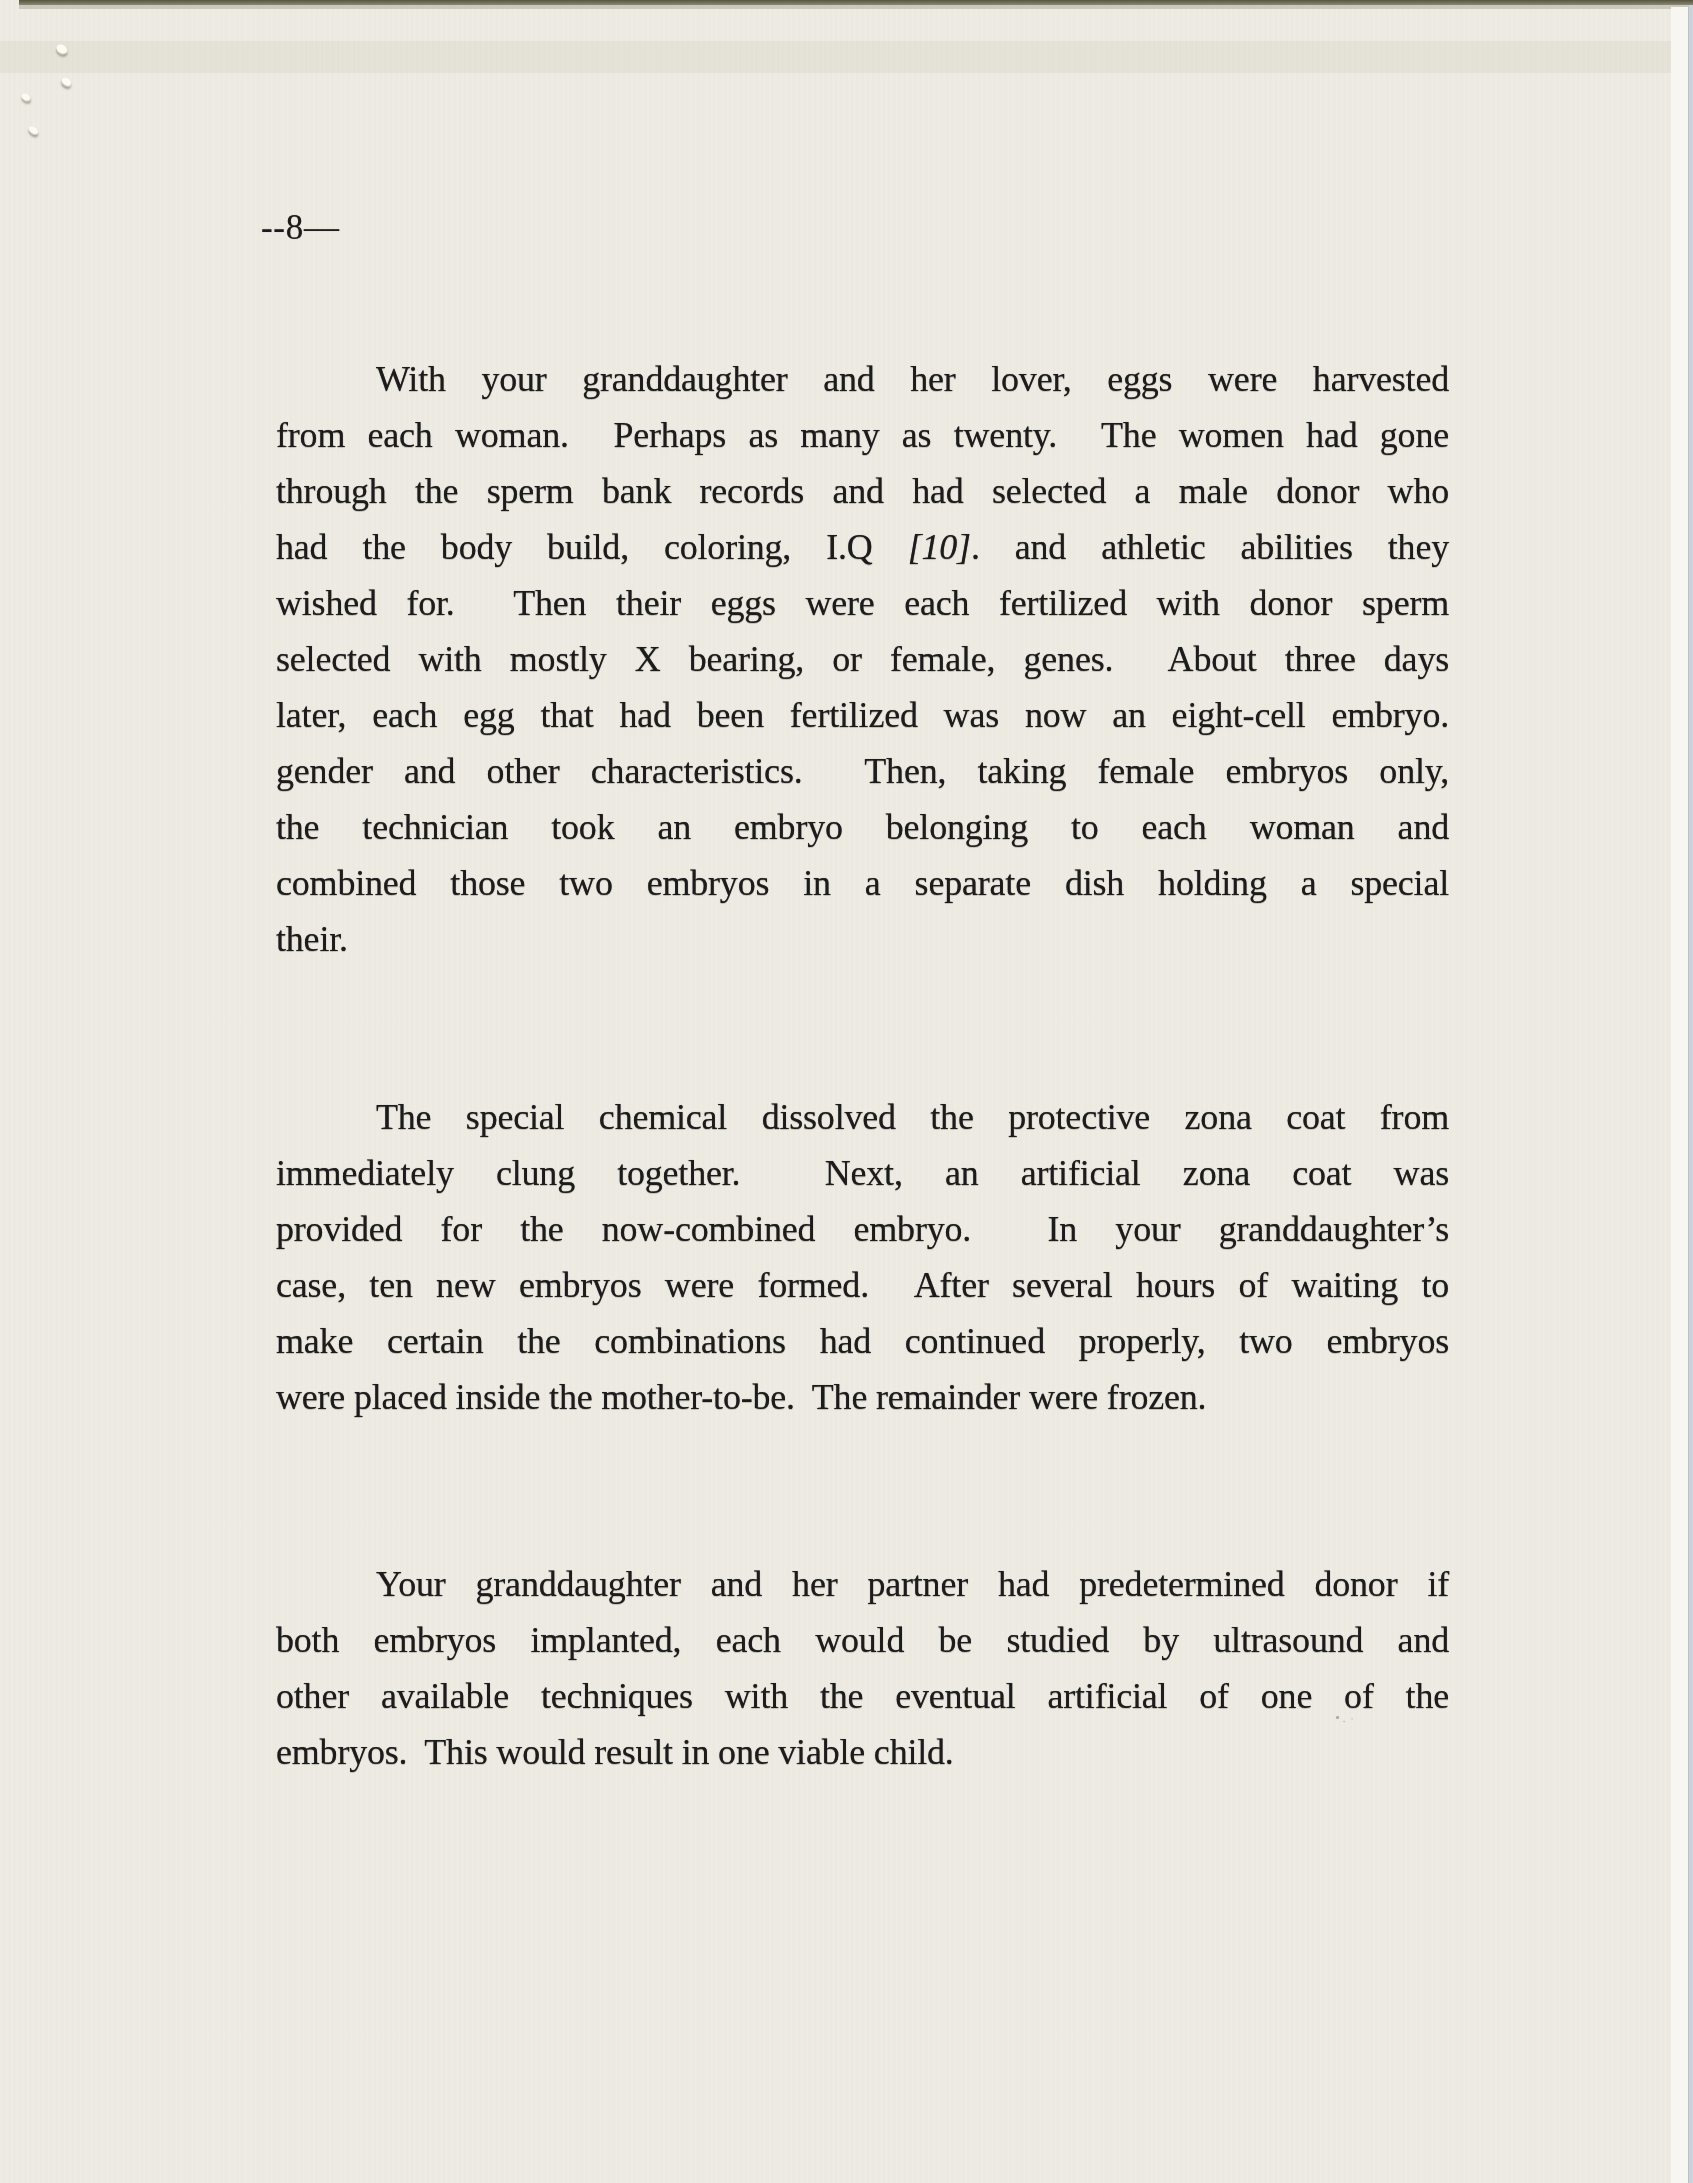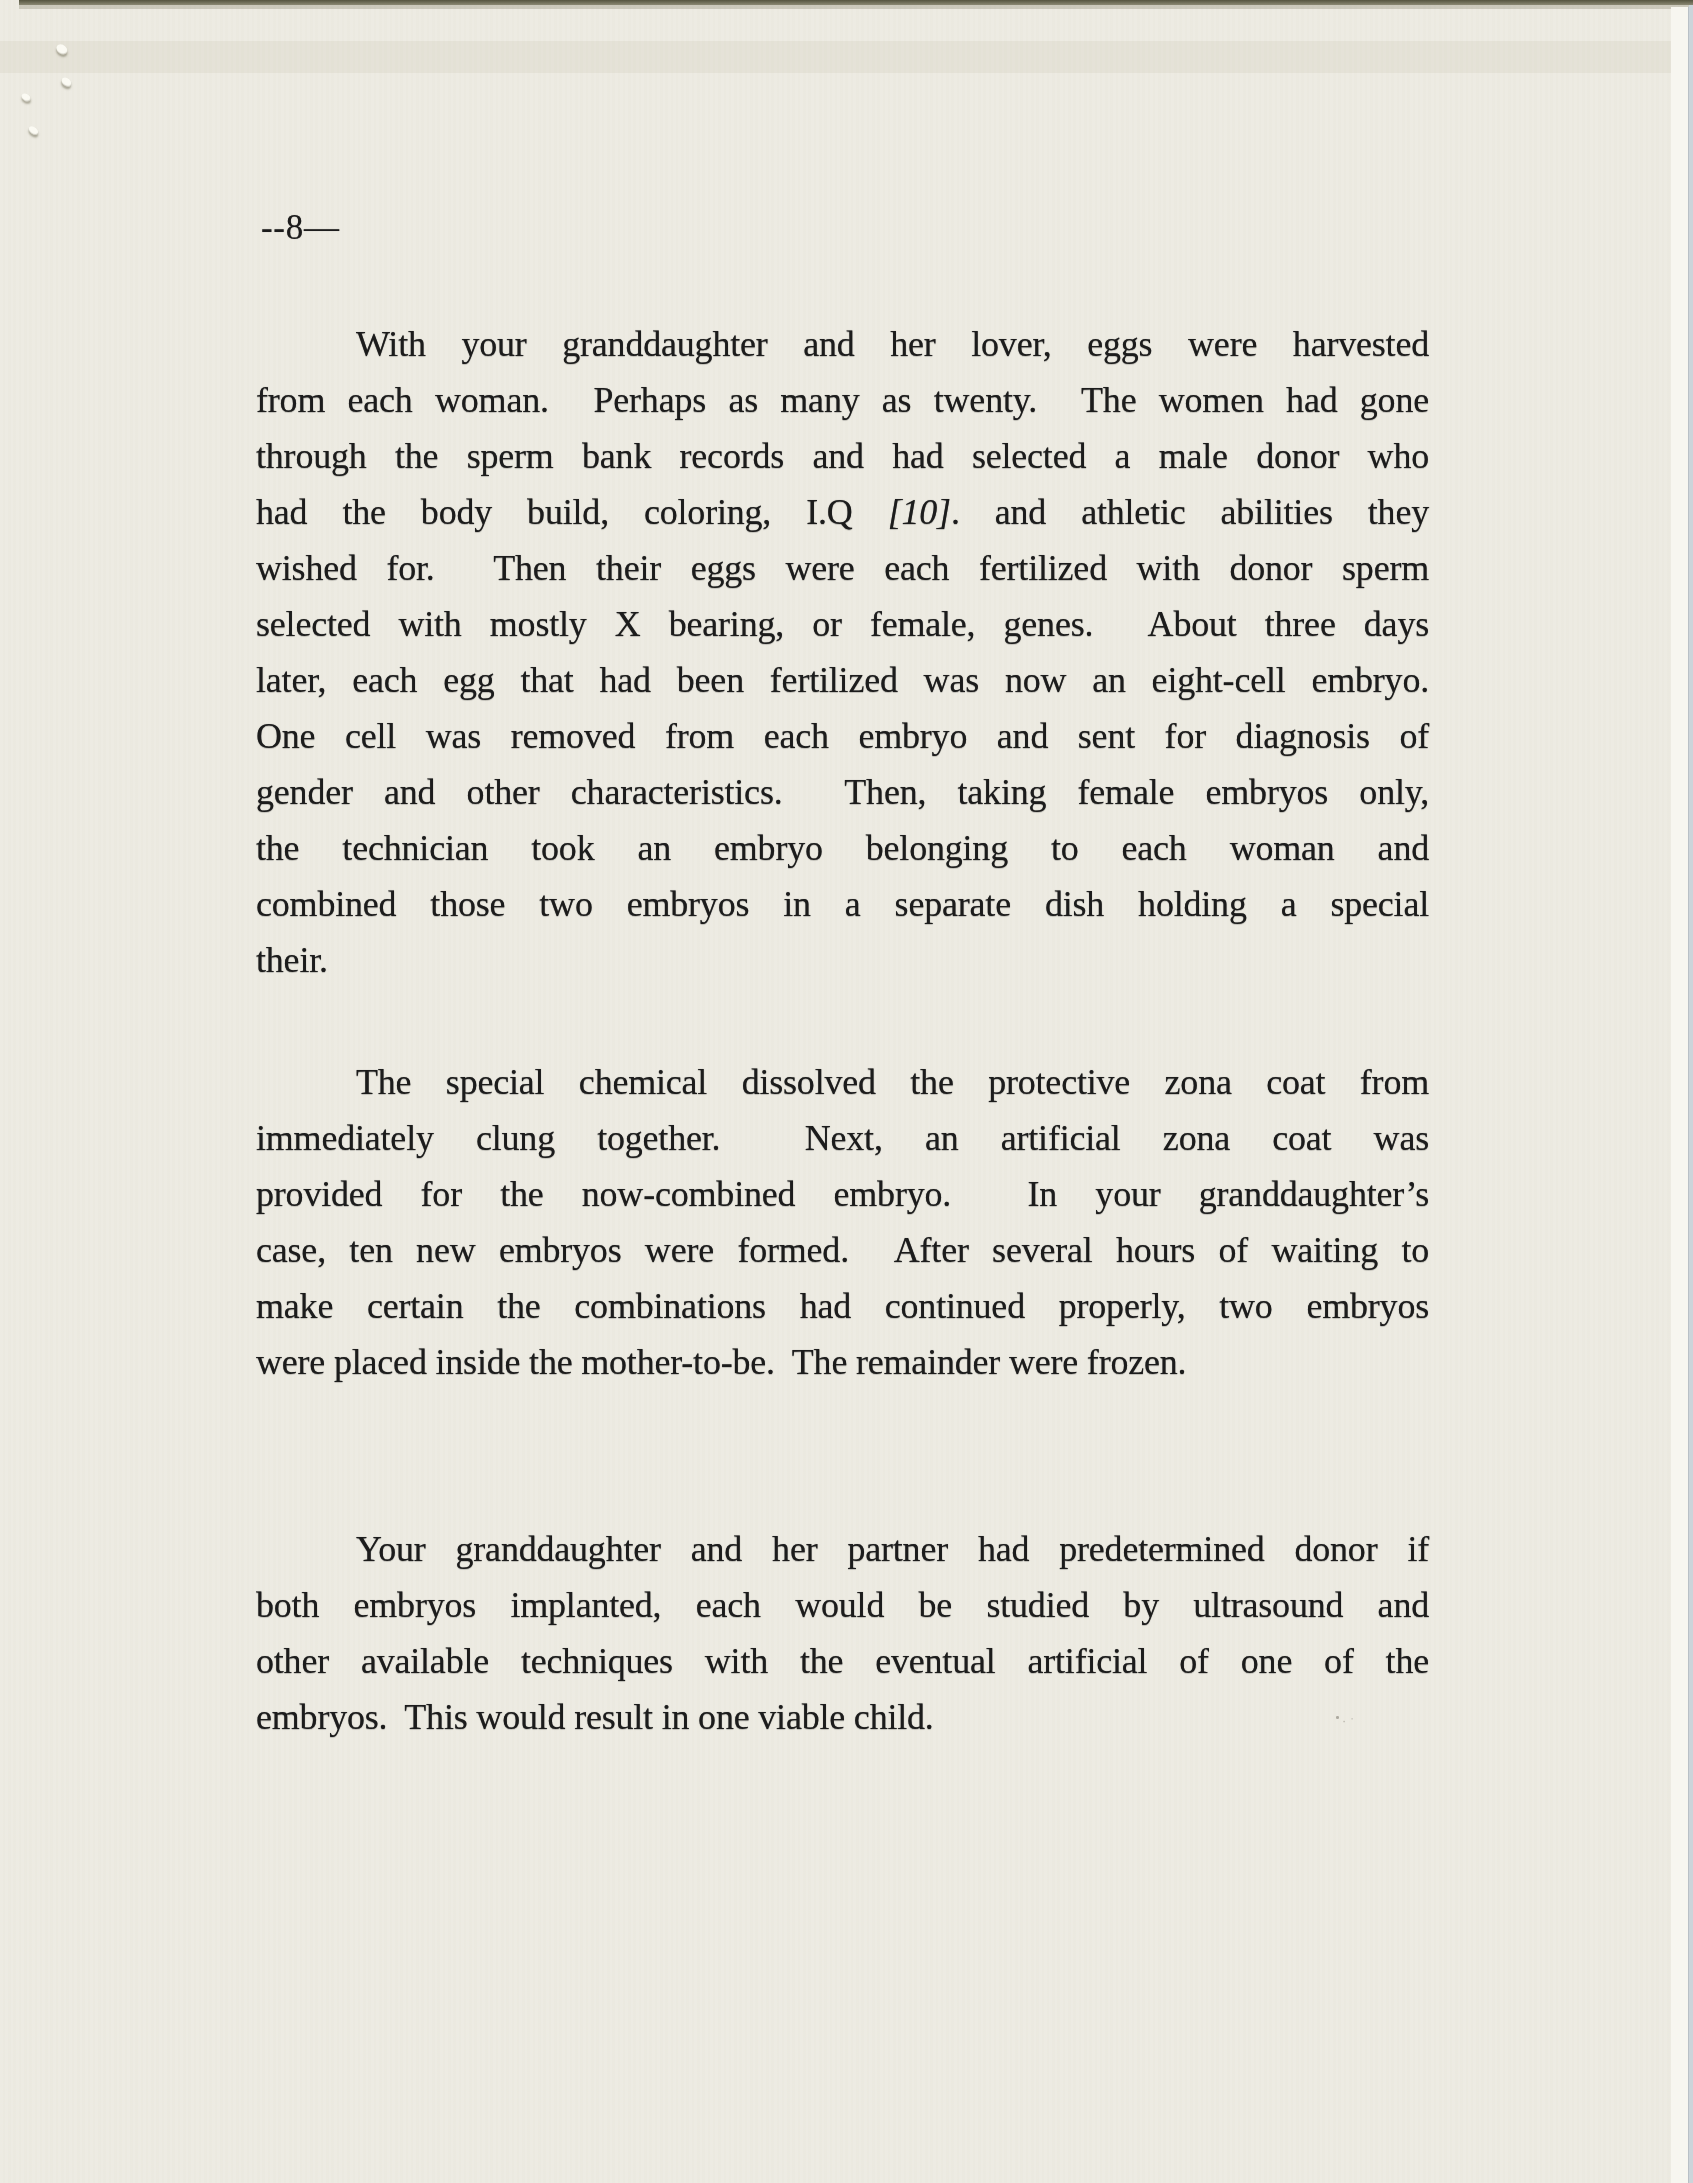--- a/index.html
+++ b/index.html
@@ -33,21 +33,21 @@
     background:rgba(120,117,105,0.55);
     box-shadow:6.6px 4px 0 -0.7px rgba(120,117,105,0.4), 14.6px 1.3px 0 -0.7px rgba(120,117,105,0.3);}
   
   .page-number{
     position:absolute;left:261px;top:208px;
     font-size:35px;line-height:40px;letter-spacing:0.7px;
     text-shadow:0 0 0.7px rgba(25,25,25,0.6);
   }
   
   .body-text{position:absolute;left:0;top:0;width:100%;height:100%;}
-  .para{position:absolute;left:256px;width:1173px;}
+  .para{position:absolute;left:276px;width:1173px;margin-top:35px;}
   .para:nth-child(1){top:316px;}
   .para:nth-child(2){top:1054px;}
   .para:nth-child(3){top:1521px;}
   .line{
     height:56px;line-height:56px;
     font-size:36px;letter-spacing:-0.2px;
     text-align:justify;text-align-last:justify;
     text-shadow:0 0 0.7px rgba(25,25,25,0.62), 0 0.7px 0.7px rgba(25,25,25,0.18);
     white-space:normal;
   }
@@ -76,21 +76,20 @@
 
   <div class="body-text">
       <div class="para">
         <div class="line first"><span>With your granddaughter and her lover, eggs were harvested</span></div>
         <div class="line"><span>from each woman.&nbsp; Perhaps as many as twenty.&nbsp; The women had gone</span></div>
         <div class="line"><span>through the sperm bank records and had selected a male donor who</span></div>
         <div class="line"><span>had the body build, coloring, I.Q </span><span class="it">[10]</span><span>. and athletic abilities they</span></div>
         <div class="line"><span>wished for.&nbsp; Then their eggs were each fertilized with donor sperm</span></div>
         <div class="line"><span>selected with mostly X bearing, or female, genes.&nbsp; About three days</span></div>
         <div class="line"><span>later, each egg that had been fertilized was now an eight-cell embryo.</span></div>
-        <div class="line"><span>One cell was removed from each embryo and sent for diagnosis of</span></div>
         <div class="line"><span>gender and other characteristics.&nbsp; Then, taking female embryos only,</span></div>
         <div class="line"><span>the technician took an embryo belonging to each woman and</span></div>
         <div class="line"><span>combined those two embryos in a separate dish holding a special</span></div>
         <div class="line last"><span>their.</span></div>
       </div>
       <div class="para">
         <div class="line first"><span>The special chemical dissolved the protective zona coat from</span></div>
         <div class="line"><span>immediately clung together.&nbsp; Next, an artificial zona coat was</span></div>
         <div class="line"><span>provided for the now-combined embryo.&nbsp; In your granddaughter’s</span></div>
         <div class="line"><span>case, ten new embryos were formed.&nbsp; After several hours of waiting to</span></div>

